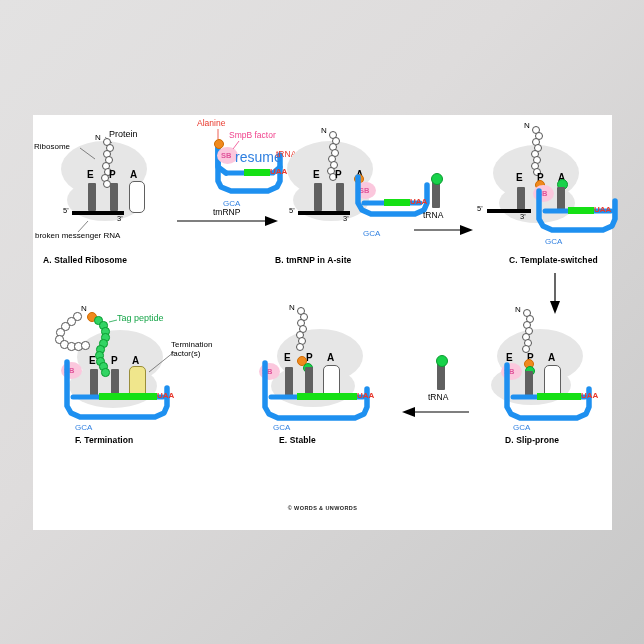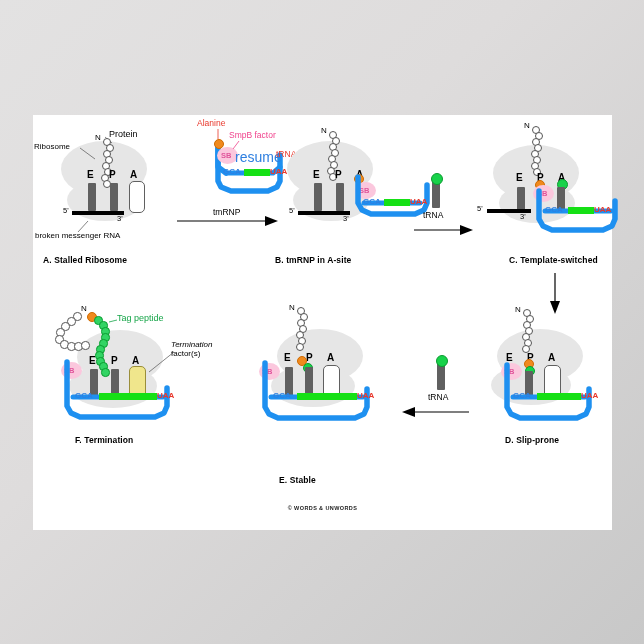--- a/index.html
+++ b/index.html
@@ -20,21 +20,21 @@
   .panel{position:absolute;}
   .plabel{
     position:absolute;font-size:8.5px;font-weight:bold;color:#000;
     white-space:nowrap;letter-spacing:0.1px;
   }
   .note{position:absolute;font-size:8px;color:#000;white-space:nowrap;}
   .note-red{position:absolute;font-size:8.5px;color:#e8372b;white-space:nowrap;}
   .note-pink{position:absolute;font-size:8.5px;color:#f0428c;white-space:nowrap;}
   .note-blue{position:absolute;font-size:14px;color:#2e7fe0;white-space:nowrap;}
   .note-green{position:absolute;font-size:9px;color:#18a64a;white-space:nowrap;font-weight:normal;}
-  .seq-blue{position:absolute;font-size:8px;color:#2e7fe0;font-weight:bold;white-space:nowrap;}
+  .seq-blue{position:absolute;font-size:8px;color:#2e7fe0;font-weight:normal;white-space:nowrap;margin-top:32px;}
   .seq-red{position:absolute;font-size:8px;color:#e8372b;font-weight:bold;white-space:nowrap;}
   .sb-lab{position:absolute;font-size:7.5px;color:#e0559b;font-weight:bold;white-space:nowrap;}
   .site{position:absolute;font-size:10px;font-weight:bold;color:#000;}
   .prime{position:absolute;font-size:7.5px;color:#000;}
   .arrowlab{position:absolute;font-size:8.5px;color:#000;white-space:nowrap;}
   .blob{position:absolute;background:#e6e6e6;border-radius:50%;}
   .tunnel{position:absolute;background:#606060;border-radius:1px;}
   .asite{position:absolute;background:#ffffff;border:1.2px solid #606060;border-radius:5px;}
   .mrna{position:absolute;background:#000;}
   .greenbar{position:absolute;background:#15e015;}
@@ -306,21 +306,21 @@
     <span class="sb-lab" style="left:11px;top:62px;">SB</span>
 
     <svg style="left:0;top:0;width:160px;height:135px;">
       <polyline points="14,58 14,102 18,109 27,113 104,113 113,109 116,102 116,84" fill="none" stroke="#1e90f0" stroke-width="5.5" stroke-linejoin="round" stroke-linecap="round"></polyline>
       <polyline points="20,92 112,92" fill="none" stroke="#1e90f0" stroke-width="5" stroke-linejoin="round" stroke-linecap="round"></polyline>
     </svg>
     <div class="greenbar" style="left:46px;top:88px;width:60px;height:7px;"></div>
     <span class="seq-blue" style="left:22px;top:86px;">GCA</span>
     <span class="seq-red" style="left:106px;top:86px;">UAA</span>
 
-    <span class="plabel" style="left:28px;top:130px;margin-top:40px;">E. Stable</span>
+    <span class="plabel" style="left:28px;top:130px;">E. Stable</span>
   </div>
 
 
   <div class="panel" style="left:8px;top:185px;width:185px;height:140px;">
 
     <div class="blob" style="left:36px;top:30px;width:86px;height:54px;"></div>
     <div class="blob" style="left:28px;top:64px;width:88px;height:44px;"></div>
 
     <span class="note" style="left:40px;top:4px;font-size:8px;">N</span>
     <div class="aa" style="left:32px;top:12px;width:6.5px;height:6.5px;"></div>
@@ -344,21 +344,21 @@
     <div class="aa-g" style="left:54px;top:51px;width:6.5px;height:6.5px;"></div>
     <div class="aa-g" style="left:55px;top:57px;width:6.5px;height:6.5px;"></div>
     <div class="aa-g" style="left:58px;top:62px;width:6.5px;height:6.5px;"></div>
     <div class="aa-g" style="left:60px;top:68px;width:6.5px;height:6.5px;"></div>
 
     <svg style="left:0;top:0;width:185px;height:140px;">
       <line x1="68" y1="22" x2="76" y2="20" stroke="#18a64a" stroke-width="0.8"></line>
       <line x1="133" y1="52" x2="108" y2="72" stroke="#666" stroke-width="0.8"></line>
     </svg>
     <span class="note-green" style="left:76px;top:13px;">Tag peptide</span>
-    <span class="note" style="left:130px;top:40px;font-style:italic;">Termination</span>
+    <span class="note" style="left:130px;top:40px;">Termination</span>
     <span class="note" style="left:130px;top:49px;">factor(s)</span>
 
     <span class="site" style="left:48px;top:55px;">E</span>
     <span class="site" style="left:70px;top:55px;">P</span>
     <span class="site" style="left:91px;top:55px;">A</span>
 
     <div class="tunnel" style="left:49px;top:69px;width:8px;height:28px;"></div>
     <div class="tunnel" style="left:70px;top:69px;width:8px;height:28px;"></div>
     <div class="asite" style="left:88px;top:66px;width:15px;height:31px;background:#f0e68c;border-color:#9a8e3a;"></div>
 

